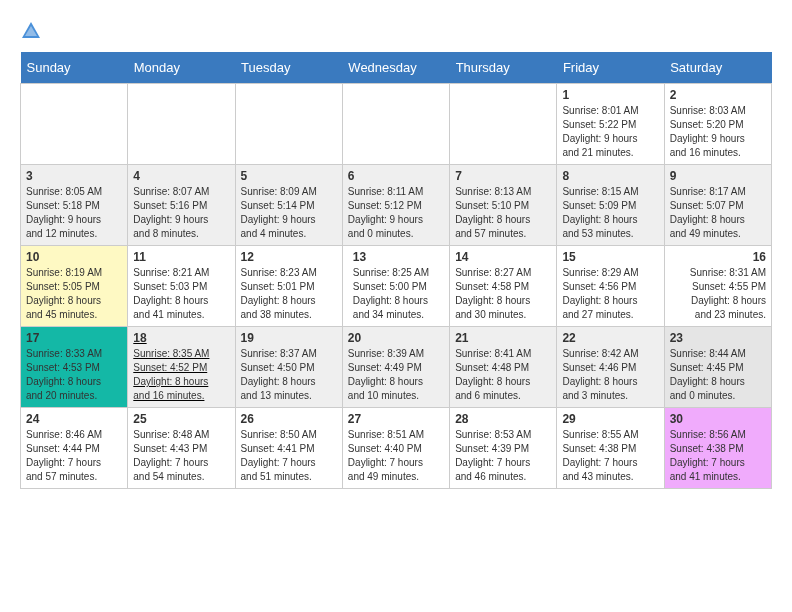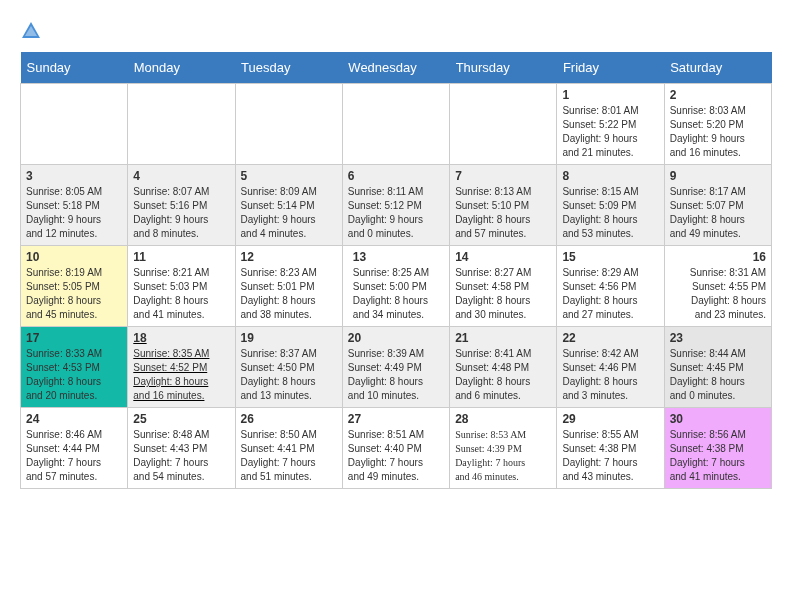--- a/index.html
+++ b/index.html
@@ -334,21 +334,21 @@
         </td>
         <td style="background: rgb(255, 255, 255);">
           <span class="day-number">27</span>
           <div class="day-info" style="white-space: pre-line;">Sunrise: 8:51 AM
 Sunset: 4:40 PM
 Daylight: 7 hours
 and 49 minutes.</div>
         </td>
         <td style="background: rgb(255, 255, 255);">
           <span class="day-number">28</span>
-          <div class="day-info" style="white-space: pre-line; font-family: Liberation Serif, serif;">Sunrise: 8:53 AM
+          <div class="day-info" style="white-space: pre-line;">Sunrise: 8:53 AM
 Sunset: 4:39 PM
 Daylight: 7 hours
 and 46 minutes.</div>
         </td>
         <td style="background: rgb(255, 255, 255);">
           <span class="day-number">29</span>
           <div class="day-info" style="white-space: pre-line;">Sunrise: 8:55 AM
 Sunset: 4:38 PM
 Daylight: 7 hours
 and 43 minutes.</div>

